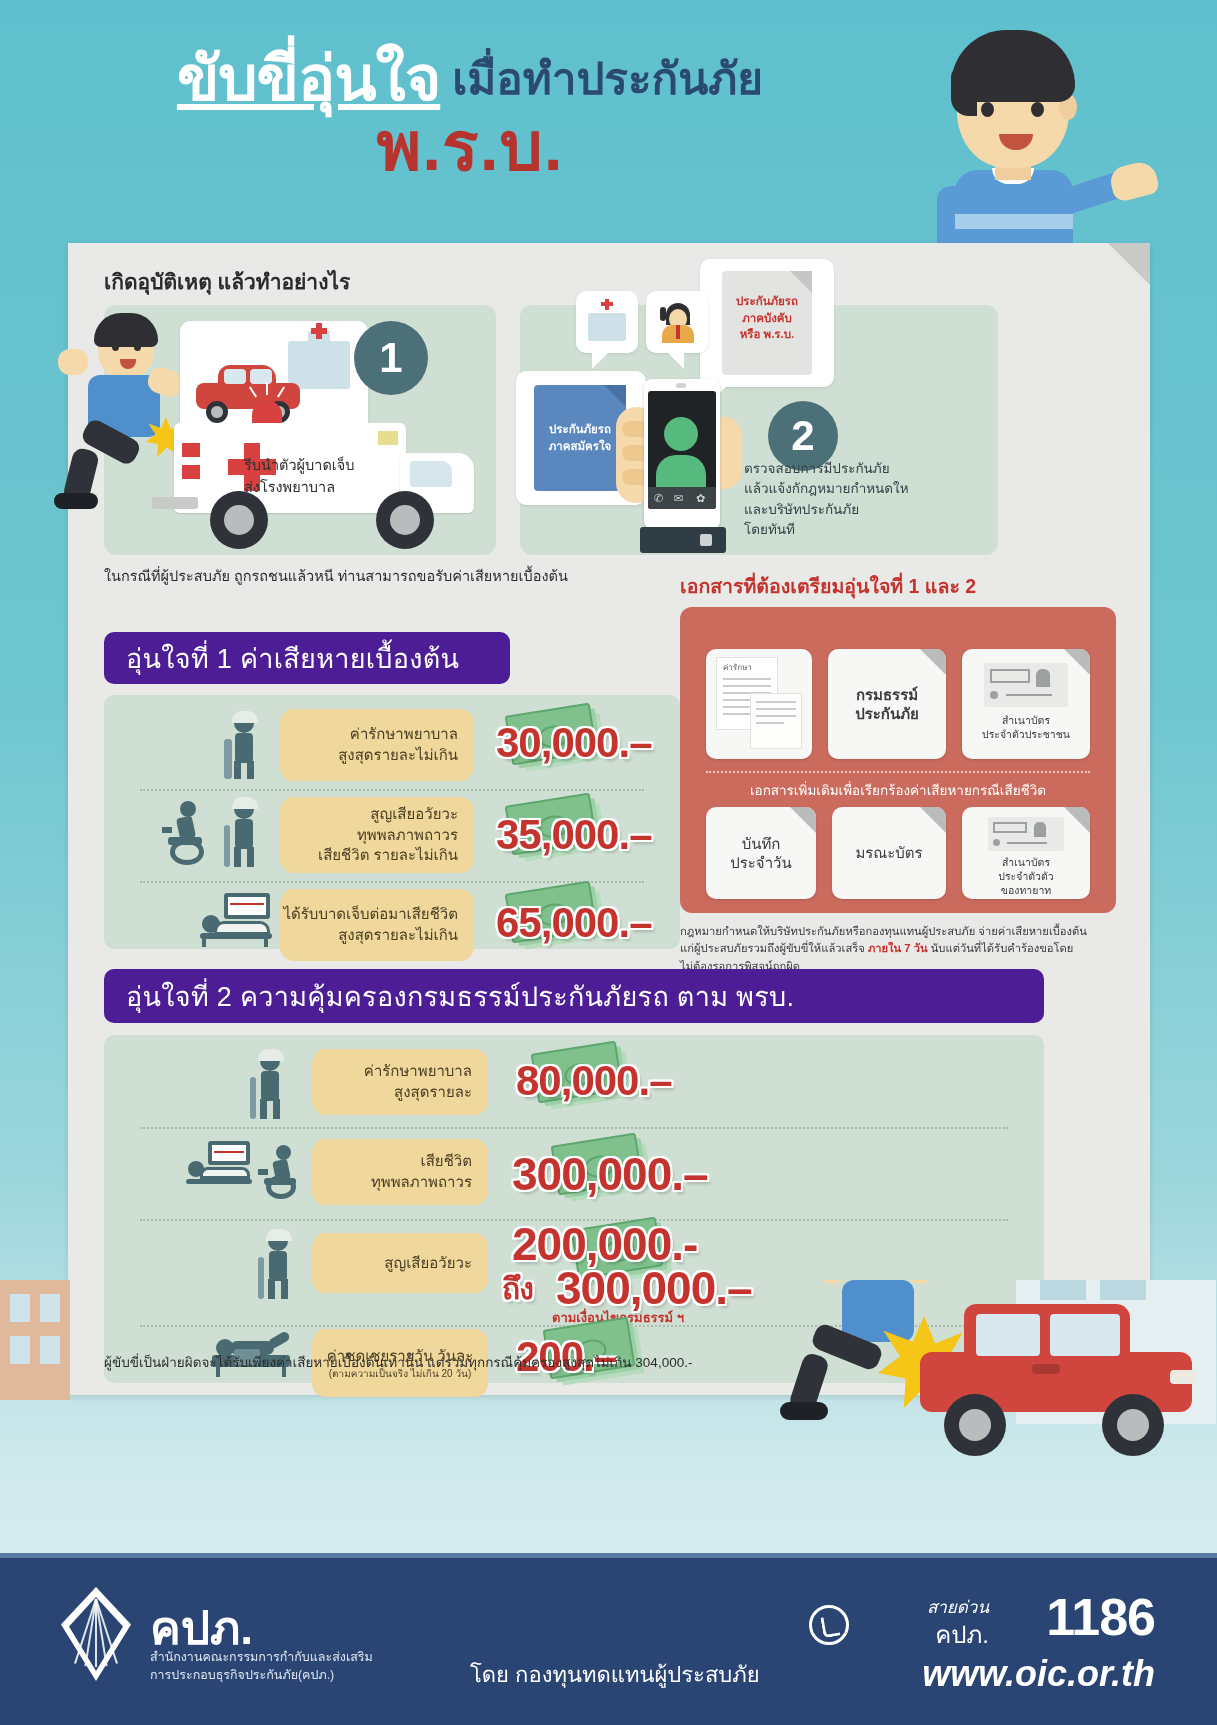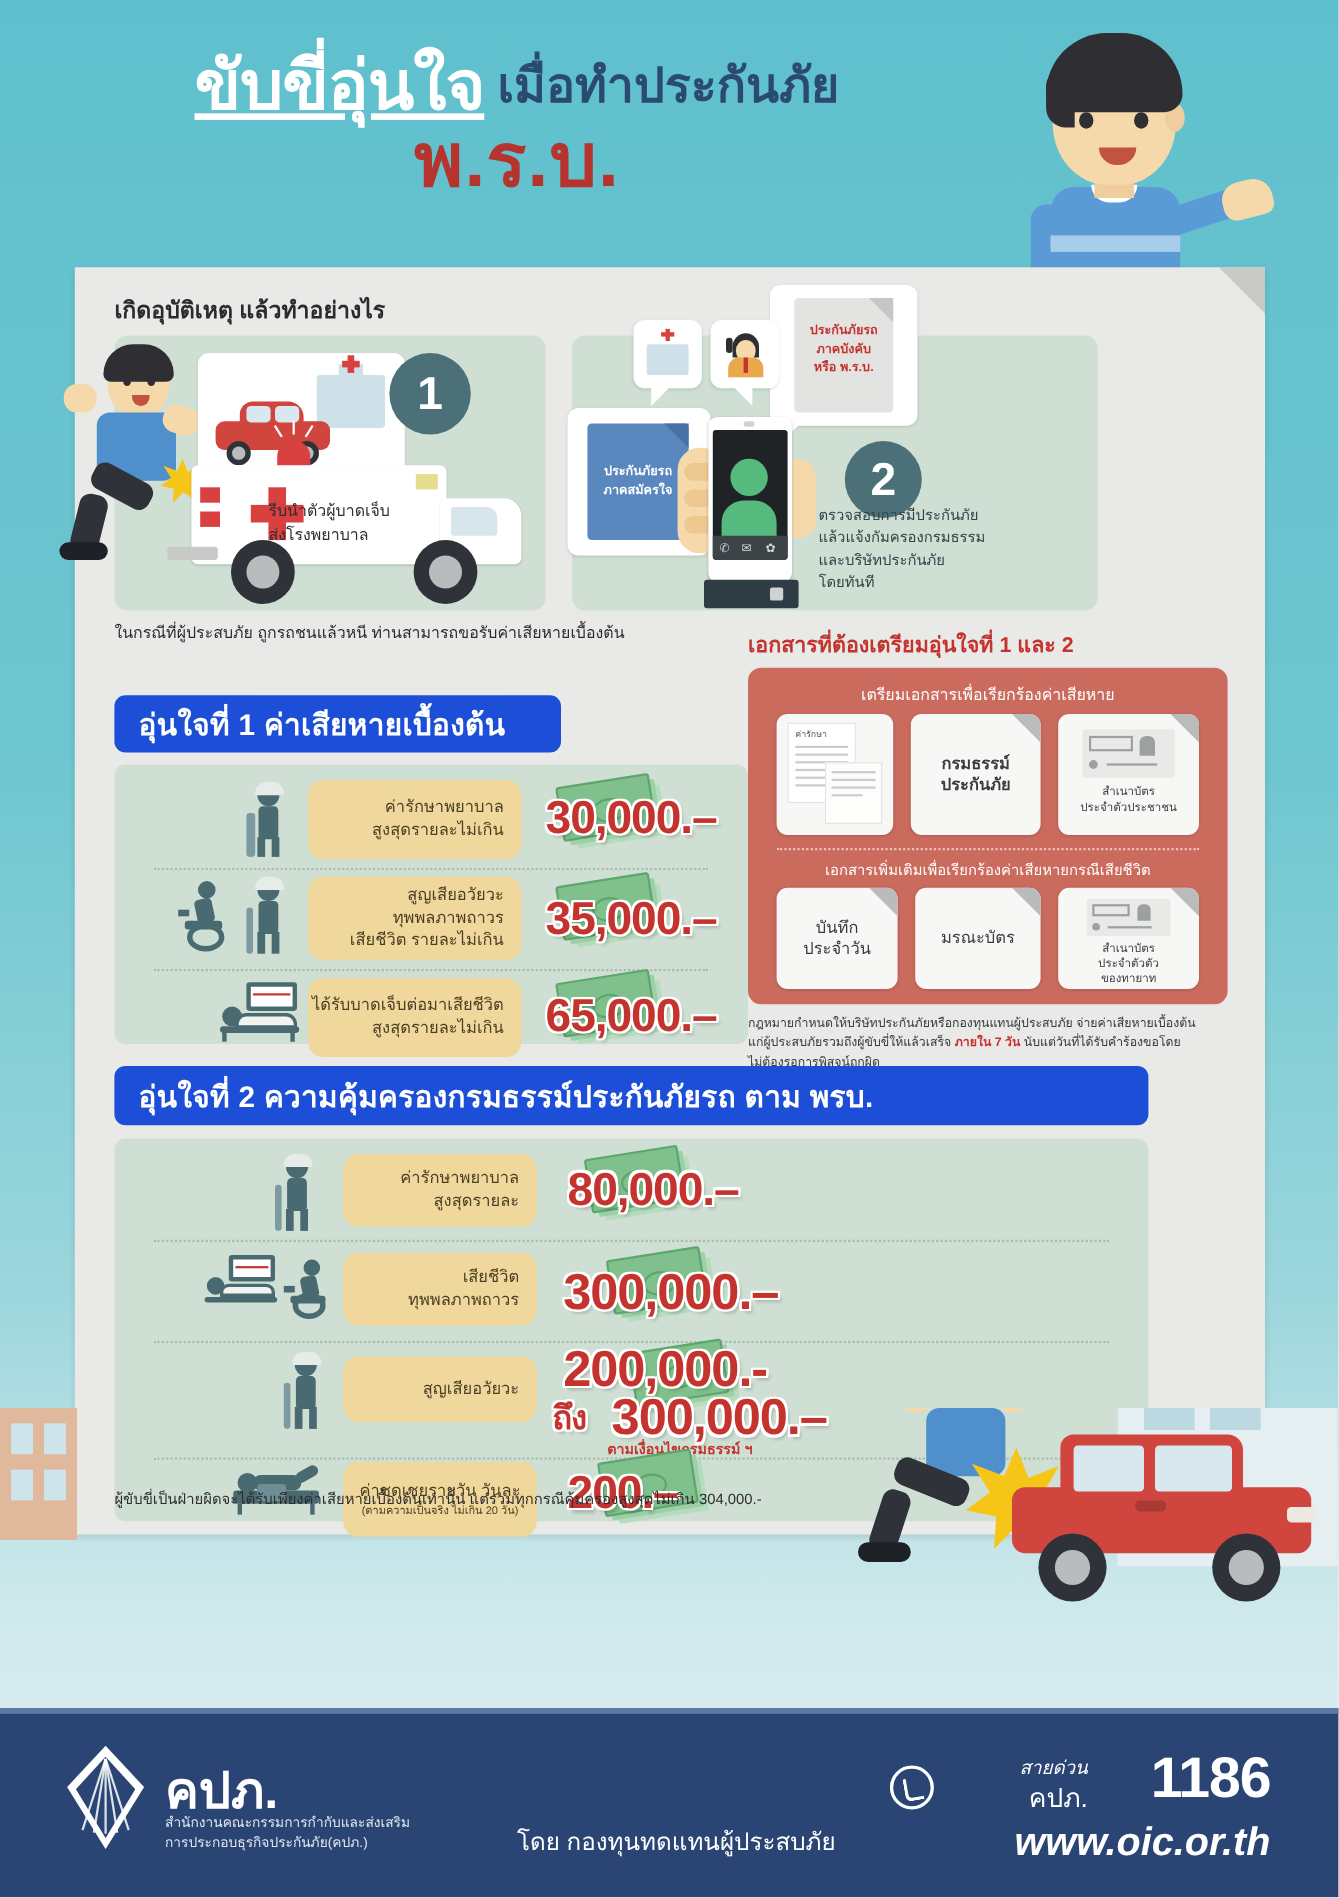--- a/index.html
+++ b/index.html
@@ -108,22 +108,22 @@
   .redcross-h { position:absolute; background:#d94141; }
   .car-lower { position:absolute; background:#d0453e; border-radius: 8px; }
   .car-upper { position:absolute; background:#d0453e; border-radius: 12px 14px 2px 2px; }
   .car-win   { position:absolute; background:#d9e8ee; border-radius: 4px; }
 
   
   .note-block { position:absolute; font-size: 14.5px; line-height: 1.6; color:#2d2d2d; }
 
   
   .banner {
-    position:absolute; background:#1d4ed8; color:#ffffff;
-    border-radius: 10px; font-size: 27px; font-weight: bold;
+    position:absolute; background:#4c1d95; color:#ffffff;
+    border-radius: 10px; font-size: 27px; font-weight: normal;
     display:flex; align-items:center; padding: 0 22px; letter-spacing: .3px;
   }
 
   
   .benefit-box { position:absolute; background:#cfdfd3; border-radius: 10px; }
   .row-sep { position:absolute; left: 36px; right: 36px; border-top: 2px dotted #a8bcae; }
   .pill {
     position:absolute; background:#f0d79b; border-radius: 14px;
     display:flex; flex-direction:column; align-items:flex-end; justify-content:center;
     padding: 8px 16px; text-align:right; color:#4a3f24;
@@ -387,21 +387,21 @@
       <div style="position:absolute; left:78px; top:131px; font-size:11px; color:#cfd6d8;">✉</div>
       <div style="position:absolute; left:100px; top:131px; font-size:11px; color:#cfd6d8;">✿</div>
       <div style="position:absolute; left:44px; top:166px; width:86px; height:26px; background:#2f3c44; border-radius:3px;"></div>
       <div style="position:absolute; left:104px; top:173px; width:12px; height:12px; background:#cdd2d4; border-radius:2px;"></div>
     </div>
 
     <div class="num-circle" style="left:700px; top:158px; width:70px; height:70px;">2</div>
 
     <div class="step-text" style="left:676px; top:216px; width:246px;">
       <div>ตรวจสอบการมีประกันภัย</div>
-      <div>แล้วแจ้งกัมครองกรมธรรม</div>
+      <div>แล้วแจ้งกักฎหมายกำหนดให</div>
       <div>และบริษัทประกันภัย</div>
       <div>โดยทันที</div>
     </div>
 
     <div class="note-block" style="left:36px; top:322px; width:560px;">
       <div>ในกรณีที่ผู้ประสบภัย ถูกรถชนแล้วหนี ท่านสามารถขอรับค่าเสียหายเบื้องต้น</div>
     </div>
 
     <div class="banner" style="left:36px; top:389px; width:406px; height:52px;">อุ่นใจที่ 1 ค่าเสียหายเบื้องต้น</div>
 
@@ -466,21 +466,20 @@
           <span class="l">สูงสุดรายละไม่เกิน</span>
         </div>
         <div class="cash" style="left:404px; top:192px;"></div>
         <div class="amount" style="left:392px; top:204px;">65,000.–</div>
       </div>
     </div>
 
     <div class="doc-title" style="left:612px; top:328px;">เอกสารที่ต้องเตรียมอุ่นใจที่ 1 และ 2</div>
 
     <div class="doc-panel" style="left:612px; top:364px; width:436px; height:306px;">
-      <div class="doc-sub" style="top:12px;">เตรียมเอกสารเพื่อเรียกร้องค่าเสียหาย</div>
 
       <div class="doc-card" style="left:26px; top:42px; width:106px; height:110px; background:#f7f7f5;">
         <div style="position:absolute; left:10px; top:8px; width:62px; height:73px; background:#ffffff; border:1px solid #e2e2e0;">
           <span style="position:absolute; left:6px; top:5px; font-size:8px; color:#555;">ค่ารักษา</span>
           <span style="position:absolute; left:6px; top:20px; width:48px; height:2px; background:#ccc;"></span>
           <span style="position:absolute; left:6px; top:27px; width:48px; height:2px; background:#ccc;"></span>
           <span style="position:absolute; left:6px; top:34px; width:48px; height:2px; background:#ccc;"></span>
           <span style="position:absolute; left:6px; top:41px; width:48px; height:2px; background:#ccc;"></span>
           <span style="position:absolute; left:6px; top:48px; width:48px; height:2px; background:#ccc;"></span>
           <span style="position:absolute; left:6px; top:55px; width:34px; height:2px; background:#ccc;"></span>

